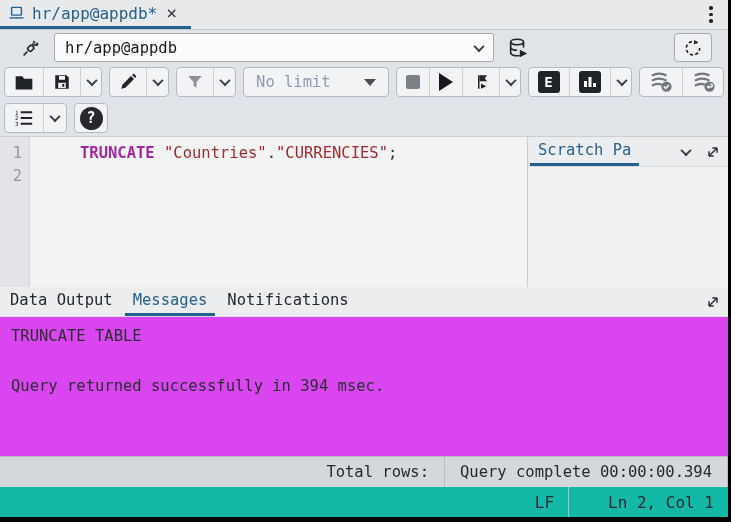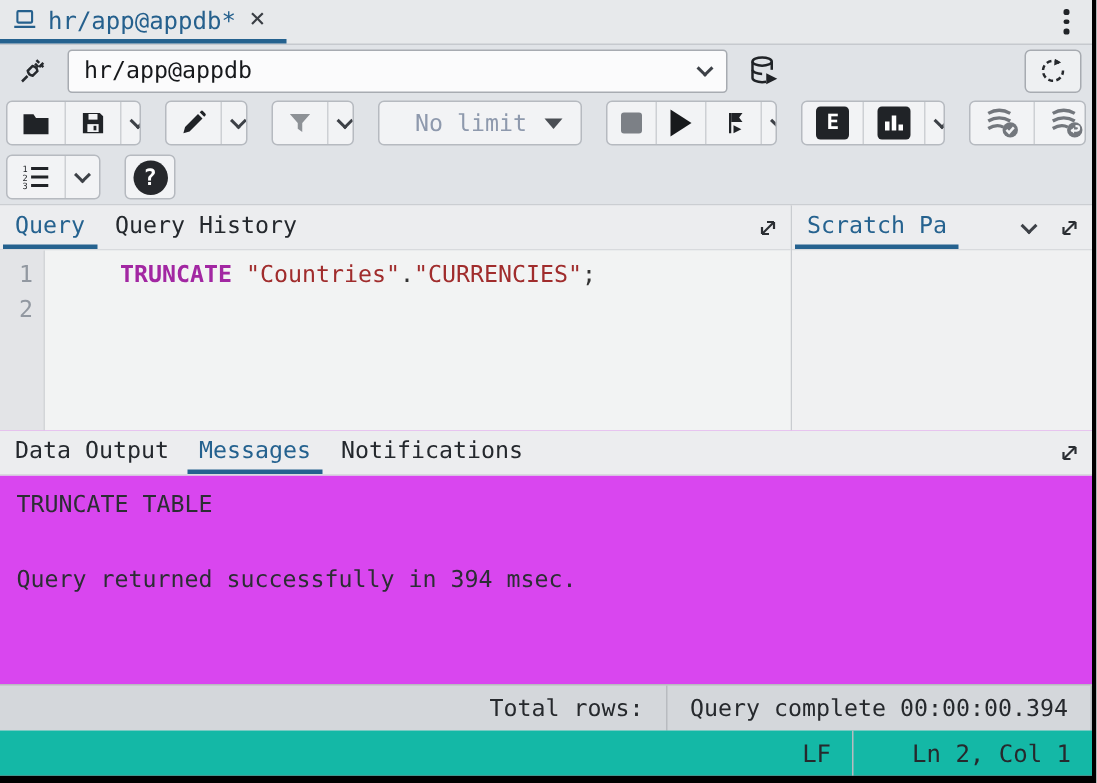--- a/index.html
+++ b/index.html
@@ -15,34 +15,34 @@
   .doc-tab { display:flex; align-items:center; gap:7px; padding:0 12px 0 8px;
              border-bottom:3px solid #25628f; color:#25608d; font-size:16px; cursor:pointer; }
   .laptop-ic { display:flex; align-items:flex-end; }
   .tab-close { color:#3a3e44; font-size:18px; line-height:1; padding:0 2px; }
   .tab-spacer { flex:1; }
   .kebab { width:26px; display:flex; flex-direction:column; align-items:center;
            justify-content:center; gap:3px; margin-right:4px; cursor:pointer; }
   .kebab i { width:3.5px; height:3.5px; border-radius:50%; background:#202327; }
 
   
-  .connrow { flex:0 0 34px; display:flex; align-items:center; padding:2px 3px; gap:5px; }
+  .connrow { flex:0 0 34px; display:flex; align-items:flex-end; padding:2px 12px; gap:5px; }
   .icon-btn { height:29px; display:flex; align-items:center; justify-content:center;
               border-radius:4px; color:#26292d; cursor:pointer; }
   .plug-btn { width:37px; }
   .combo { width:440px; height:29px; background:#fbfbfc; border:1px solid #a7abb1;
            border-radius:3px; display:flex; align-items:center; padding:0 10px;
            font-size:15.5px; color:#16181b; cursor:pointer; }
   .combo .combo-val { flex:1; }
   .dbnew-btn { width:38px; }
   .grow { flex:1; }
   .refresh-btn { width:38px; border:1px solid #a7abb1; background:#eef0f2; margin-right:4px; }
 
   
-  .toolbar { flex:0 0 36px; display:flex; align-items:center; padding:3px 4px; gap:16px;text-align:center; }
+  .toolbar { flex:0 0 36px; display:flex; align-items:center; padding:3px 4px; gap:7px; }
   .bgrp { display:flex; align-items:stretch; height:30px; background:#f2f3f5;
           border:1px solid #b6bac0; border-radius:4px; overflow:hidden; }
   .seg { display:flex; align-items:center; justify-content:center; padding:0 9px;
          cursor:pointer; color:#1c1e21; }
   .seg + .seg { border-left:1px solid #cdd0d4; }
   .seg.narrow { padding:0 7px; }
   .chev { width:8px; height:8px; border-right:2px solid #3d4147; border-bottom:2px solid #3d4147;
           transform:rotate(45deg) translate(-1px,-1px); }
   .limitbox { width:148px; height:30px; background:#f2f3f5; border:1px solid #b6bac0;
               border-radius:4px; display:flex; align-items:center; padding:0 12px;
@@ -304,32 +304,20 @@
         <span class="chev"></span>
       </div>
     </div>
     <div class="icon-btn help-btn">
       <span class="help-circle">?</span>
     </div>
   </div>
 
   <div class="main">
     <div class="left-pane">
-      <div class="panel-tabs">
-        <div class="ptab active">Query</div>
-        <div class="ptab">Query History</div>
-        <div class="tab-spacer"></div>
-        <div class="expand-btn">
-          <svg width="16" height="16" viewBox="0 0 24 24" fill="none" stroke="#2b2e33" stroke-width="2.2">
-            <path d="M6 18 L18 6"></path>
-                <path d="M18 6 h-7 M18 6 v7"></path>
-                <path d="M6 18 h7 M6 18 v-7"></path>
-          </svg>
-        </div>
-      </div>
       <div class="editor">
         <div class="gutter">
           <div>1</div>
           <div>2</div>
         </div>
         <div class="code"><span class="kw">TRUNCATE</span> <span class="str">"Countries"</span><span class="pun">.</span><span class="str">"CURRENCIES"</span><span class="pun">;</span></div>
       </div>
     </div>
     <div class="right-pane">
       <div class="panel-tabs">

